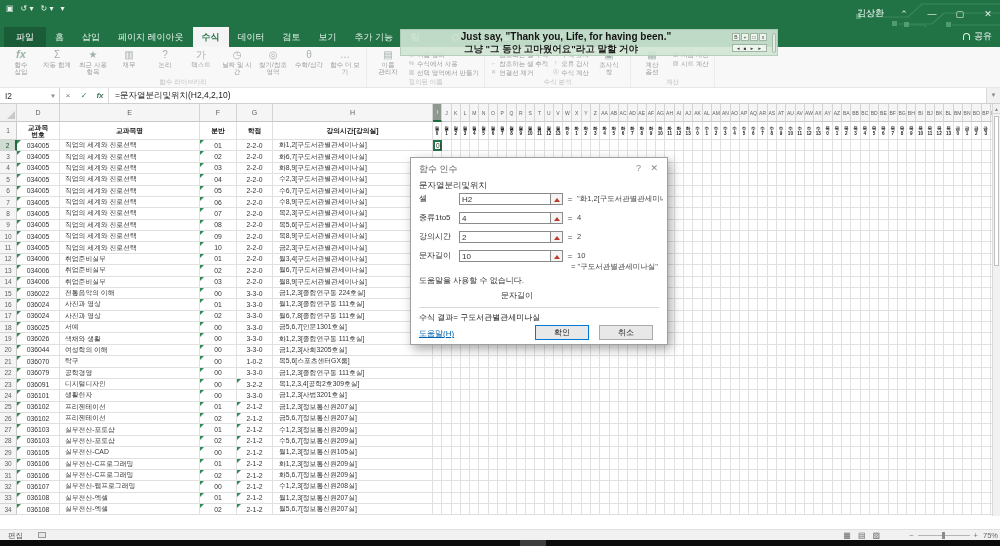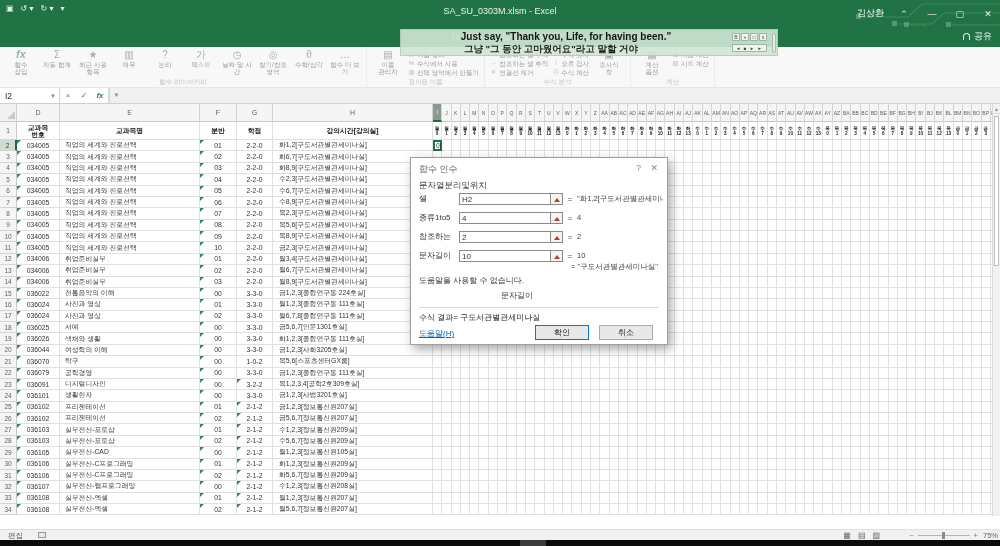--- a/index.html
+++ b/index.html
@@ -166,31 +166,42 @@
           <rect x="204" y="22" width="5" height="5"></rect>
         <rect x="102" y="27" width="5" height="5"></rect>
       </g>
     </svg>
     <div class="qat">
       <span>▣</span>
       <span>↺ ▾</span>
       <span>↻ ▾</span>
       <span>▾</span>
     </div>
-    <div class="win-title">SA_SU_0303M.xlsm  -  Excel</div>
     <div class="tb-right">
       <span class="user">김상환</span>
       <span class="wbtn">⌃</span>
       <span class="wbtn">—</span>
       <span class="wbtn">▢</span>
       <span class="wbtn">✕</span>
     </div>
   </div>
 
   <div class="tabrow">
+    <div class="tabs">
+        <div class="tab file">파일</div>
+        <div class="tab">홈</div>
+        <div class="tab">삽입</div>
+        <div class="tab">페이지 레이아웃</div>
+        <div class="tab active">수식</div>
+        <div class="tab">데이터</div>
+        <div class="tab">검토</div>
+        <div class="tab">보기</div>
+        <div class="tab">추가 기능</div>
+        <div class="tab">팀</div>
+      </div>
     <div class="tellme">
       <span class="bulb"></span>
       <span>어떤 작업을 원하시나요?</span>
     </div>
     <div class="share">
       <span class="person"></span>
       <span>공유</span>
     </div>
   </div>
 
@@ -328,20 +339,21 @@
   <div class="fbar">
     <div class="namebox">
       <span>I2</span>
       <span class="dd">▼</span>
     </div>
     <div class="fbtns">
       <span class="fbtn">×</span>
       <span class="fbtn ok">✓</span>
       <span class="fbtn fx">fx</span>
     </div>
+    <div class="fval">=문자열분리및위치(H2,4,2,10)</div>
     <div class="fexp">▼</div>
   </div>
 
   <div class="grid" id="grid">
       <div class="hdr-row">
         <div class="hcell corner" style="width: 17px; height: 18px;">
           <div class="tri-corner"></div>
         </div>
         <div class="hcell" style="width: 43px; height: 18px;">D</div>
         <div class="hcell" style="width: 140px; height: 18px;">E</div>
@@ -2997,21 +3009,21 @@
           <div class="arg-res">"화1,2[구도서관별관세미나실]"</div>
         </div>
         <div class="arg-row">
           <div class="arg-label">종류1to5</div>
           <div class="arg-input">4</div>
           <div class="arg-pick"></div>
           <div class="arg-eq">=</div>
           <div class="arg-res">4</div>
         </div>
         <div class="arg-row">
-          <div class="arg-label">참조하는</div>
+          <div class="arg-label">강의시간</div>
           <div class="arg-input">2</div>
           <div class="arg-pick"></div>
           <div class="arg-eq">=</div>
           <div class="arg-res">2</div>
         </div>
         <div class="arg-row">
           <div class="arg-label">문자길이</div>
           <div class="arg-input">10</div>
           <div class="arg-pick"></div>
           <div class="arg-eq">=</div>

